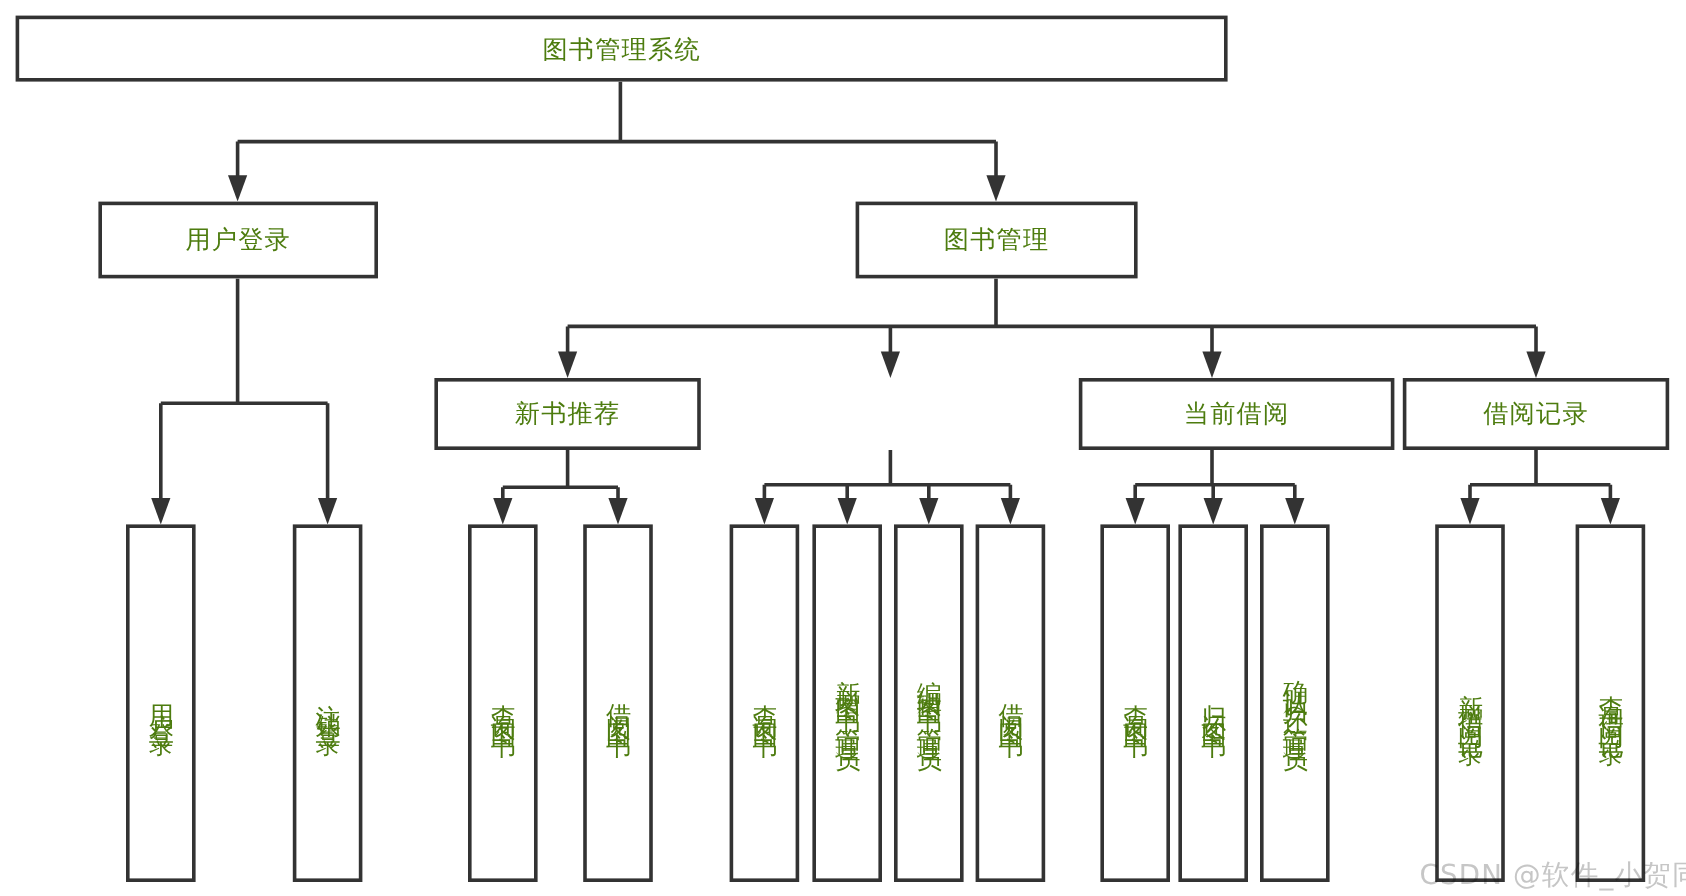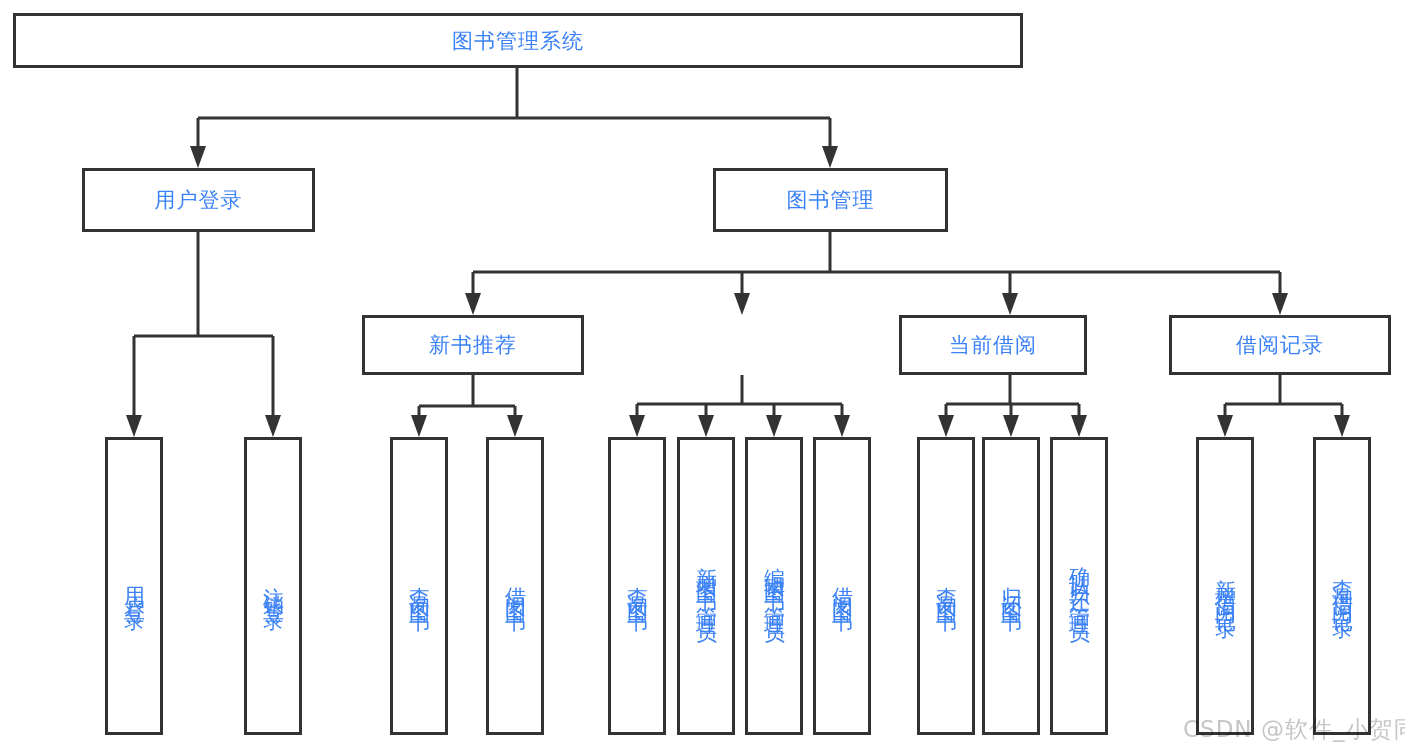--- a/index.html
+++ b/index.html
@@ -24,41 +24,41 @@
   }
   .box {
     position: absolute;
     box-sizing: border-box;
     border: 3px solid #333333;
     background: #ffffff;
     display: flex;
     align-items: center;
     justify-content: center;
     font-size: 21px;
-    color: #3b82f6;
+    color: #4d7c0f;
     z-index: 2;
   }
   .hlabel {
     letter-spacing: 1px;
     white-space: nowrap;
   }
   .vlabel {
     writing-mode: vertical-rl;
     text-orientation: mixed;
     letter-spacing: 8px;
     line-height: 1;
     white-space: nowrap;
   }
   
   .n-root        { left: 13px;   top: 13px;  width: 1010px; height: 55px; }
   .n-user-login  { left: 82px;   top: 168px; width: 233px;  height: 64px; }
   .n-book-mgmt   { left: 713px;  top: 168px; width: 235px;  height: 64px; justify-content: center; }
   .n-new-rec     { left: 362px;  top: 315px; width: 222px;  height: 60px; }
   .n-book-borrow { left: 631px;  top: 315px; width: 222px;  height: 60px; }
-  .n-cur-borrow  { left: 899px;  top: 315px; width: 188px;  height: 60px; }
+  .n-cur-borrow  { left: 899px;  top: 315px; width: 263px;  height: 60px; }
   .n-records     { left: 1169px; top: 315px; width: 222px;  height: 60px; }
   .leaf { top: 437px; width: 58px; height: 298px; }
   .n-a1 { left: 105px; }
   .n-a2 { left: 244px; }
   .n-b1 { left: 390px; }
   .n-b2 { left: 486px; }
   .n-c1 { left: 608px; }
   .n-c2 { left: 677px; }
   .n-c3 { left: 745px; }
   .n-c4 { left: 813px; }

